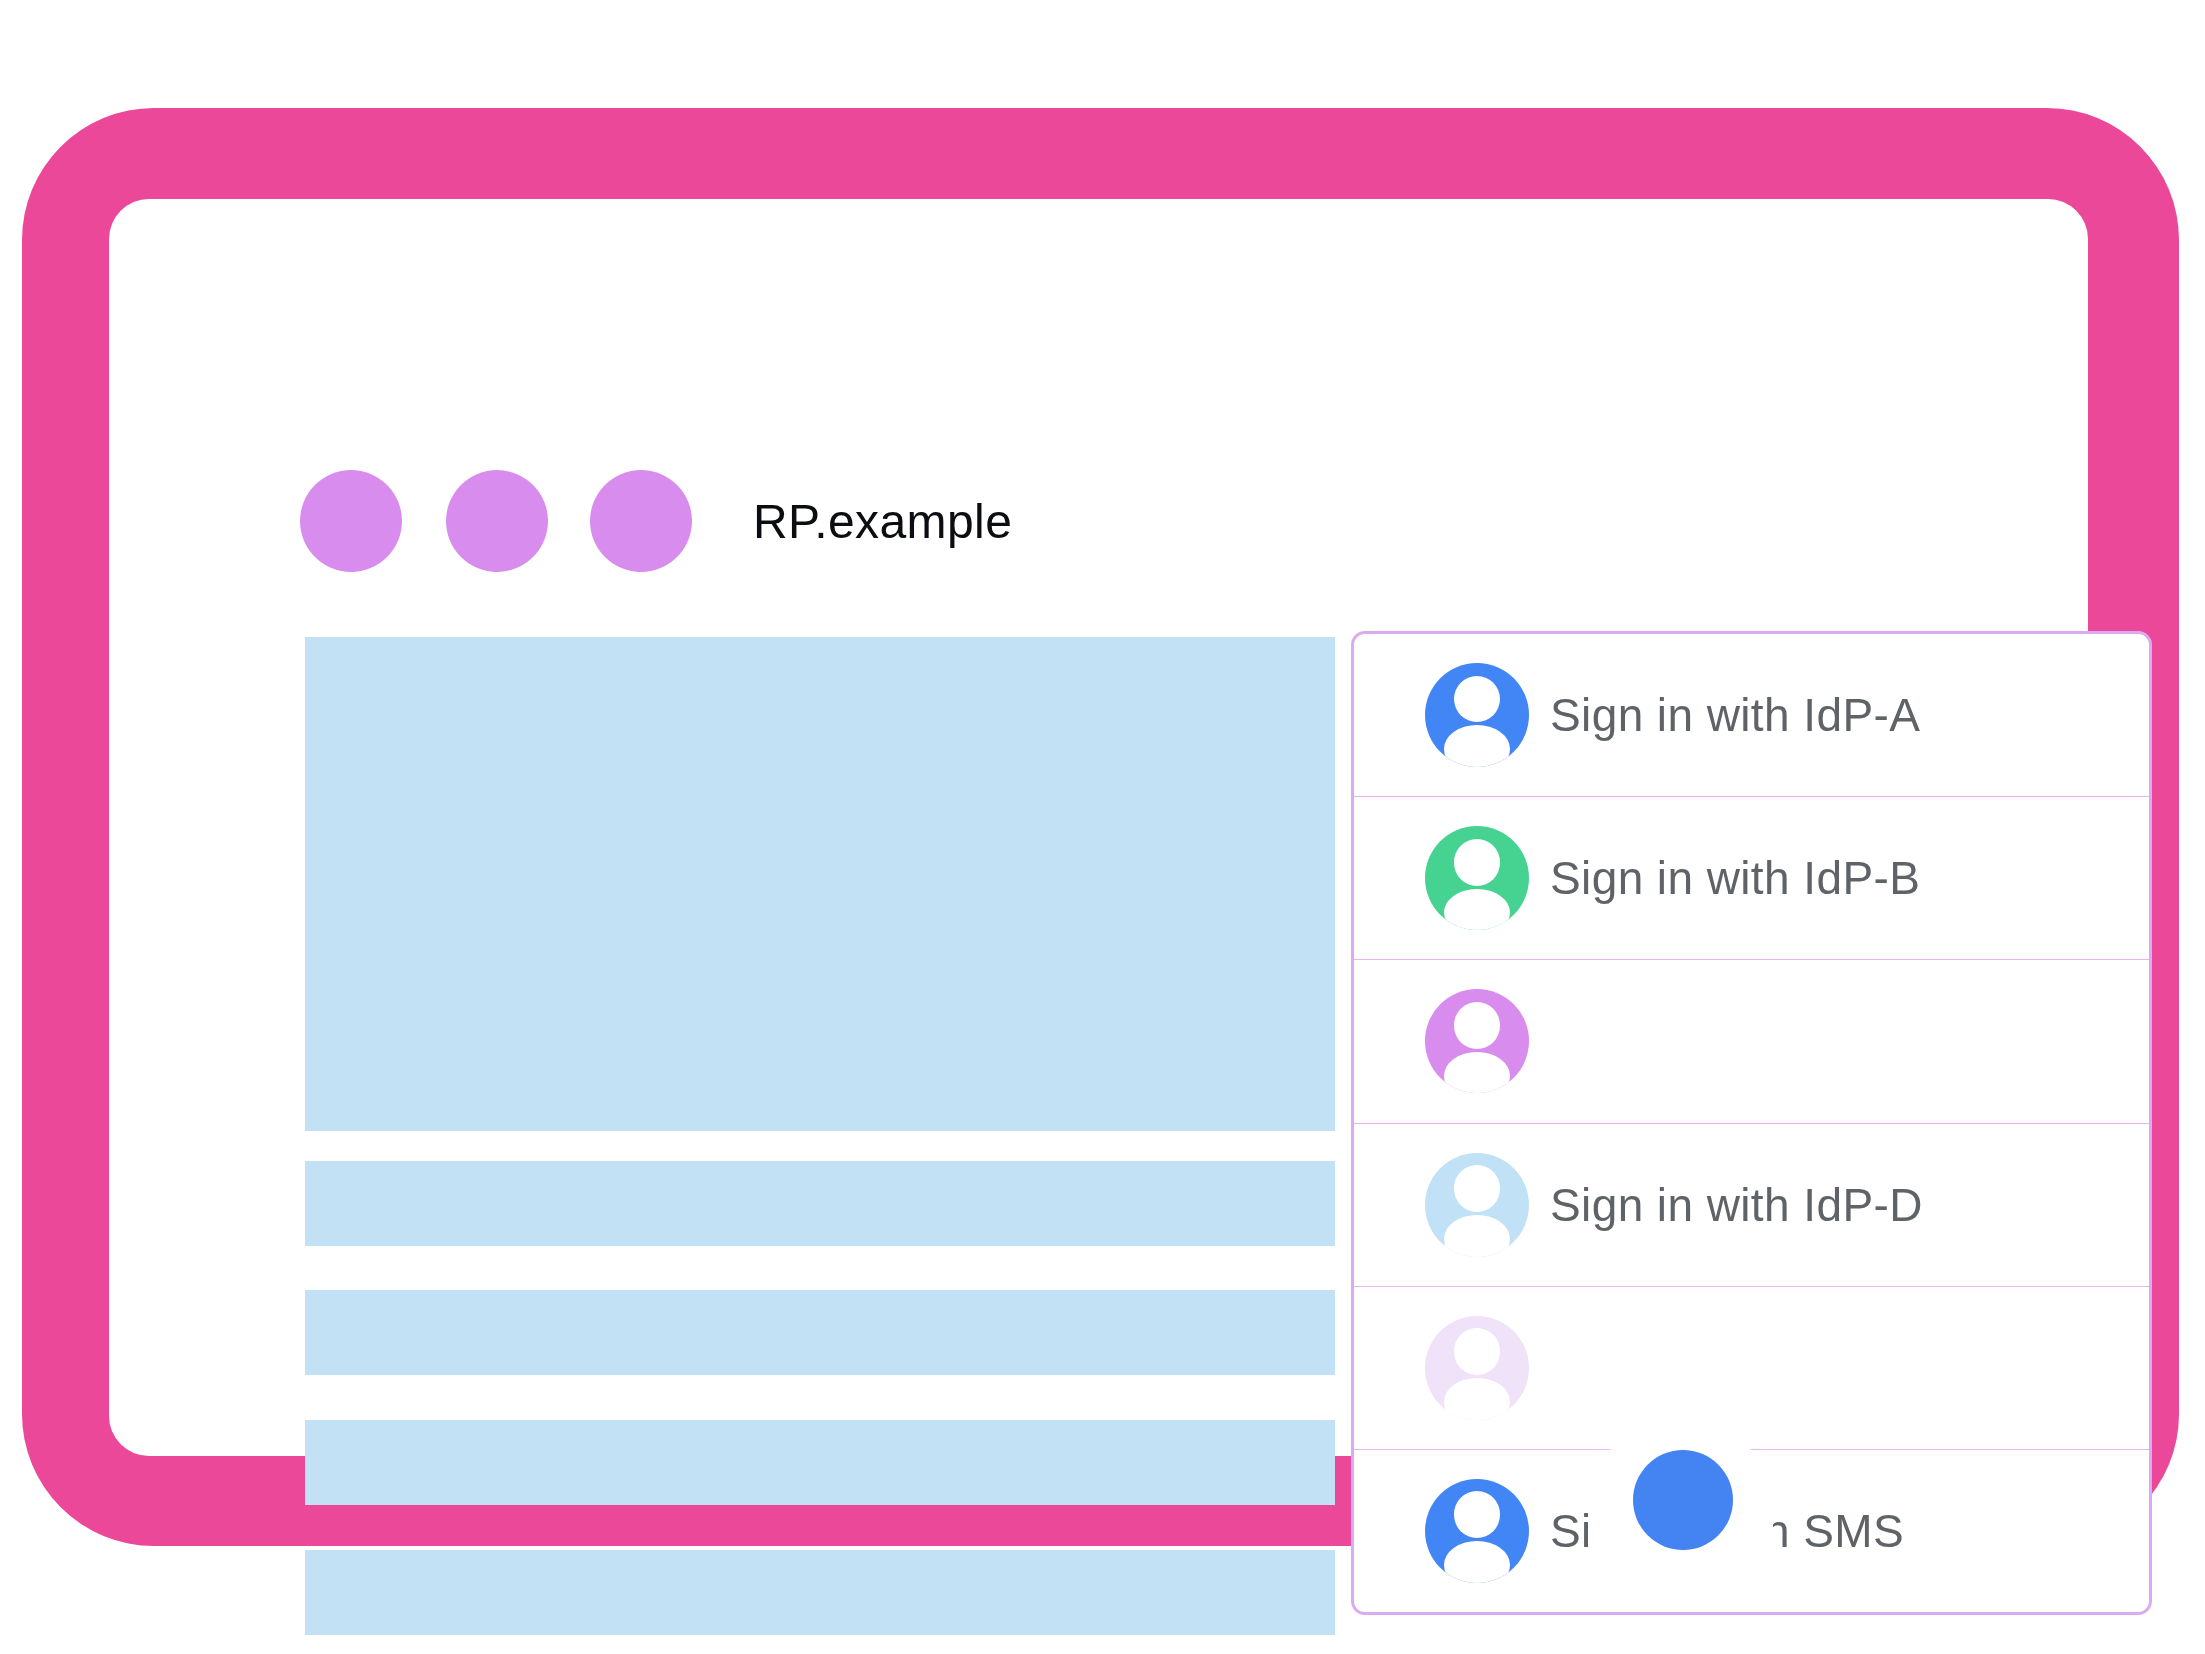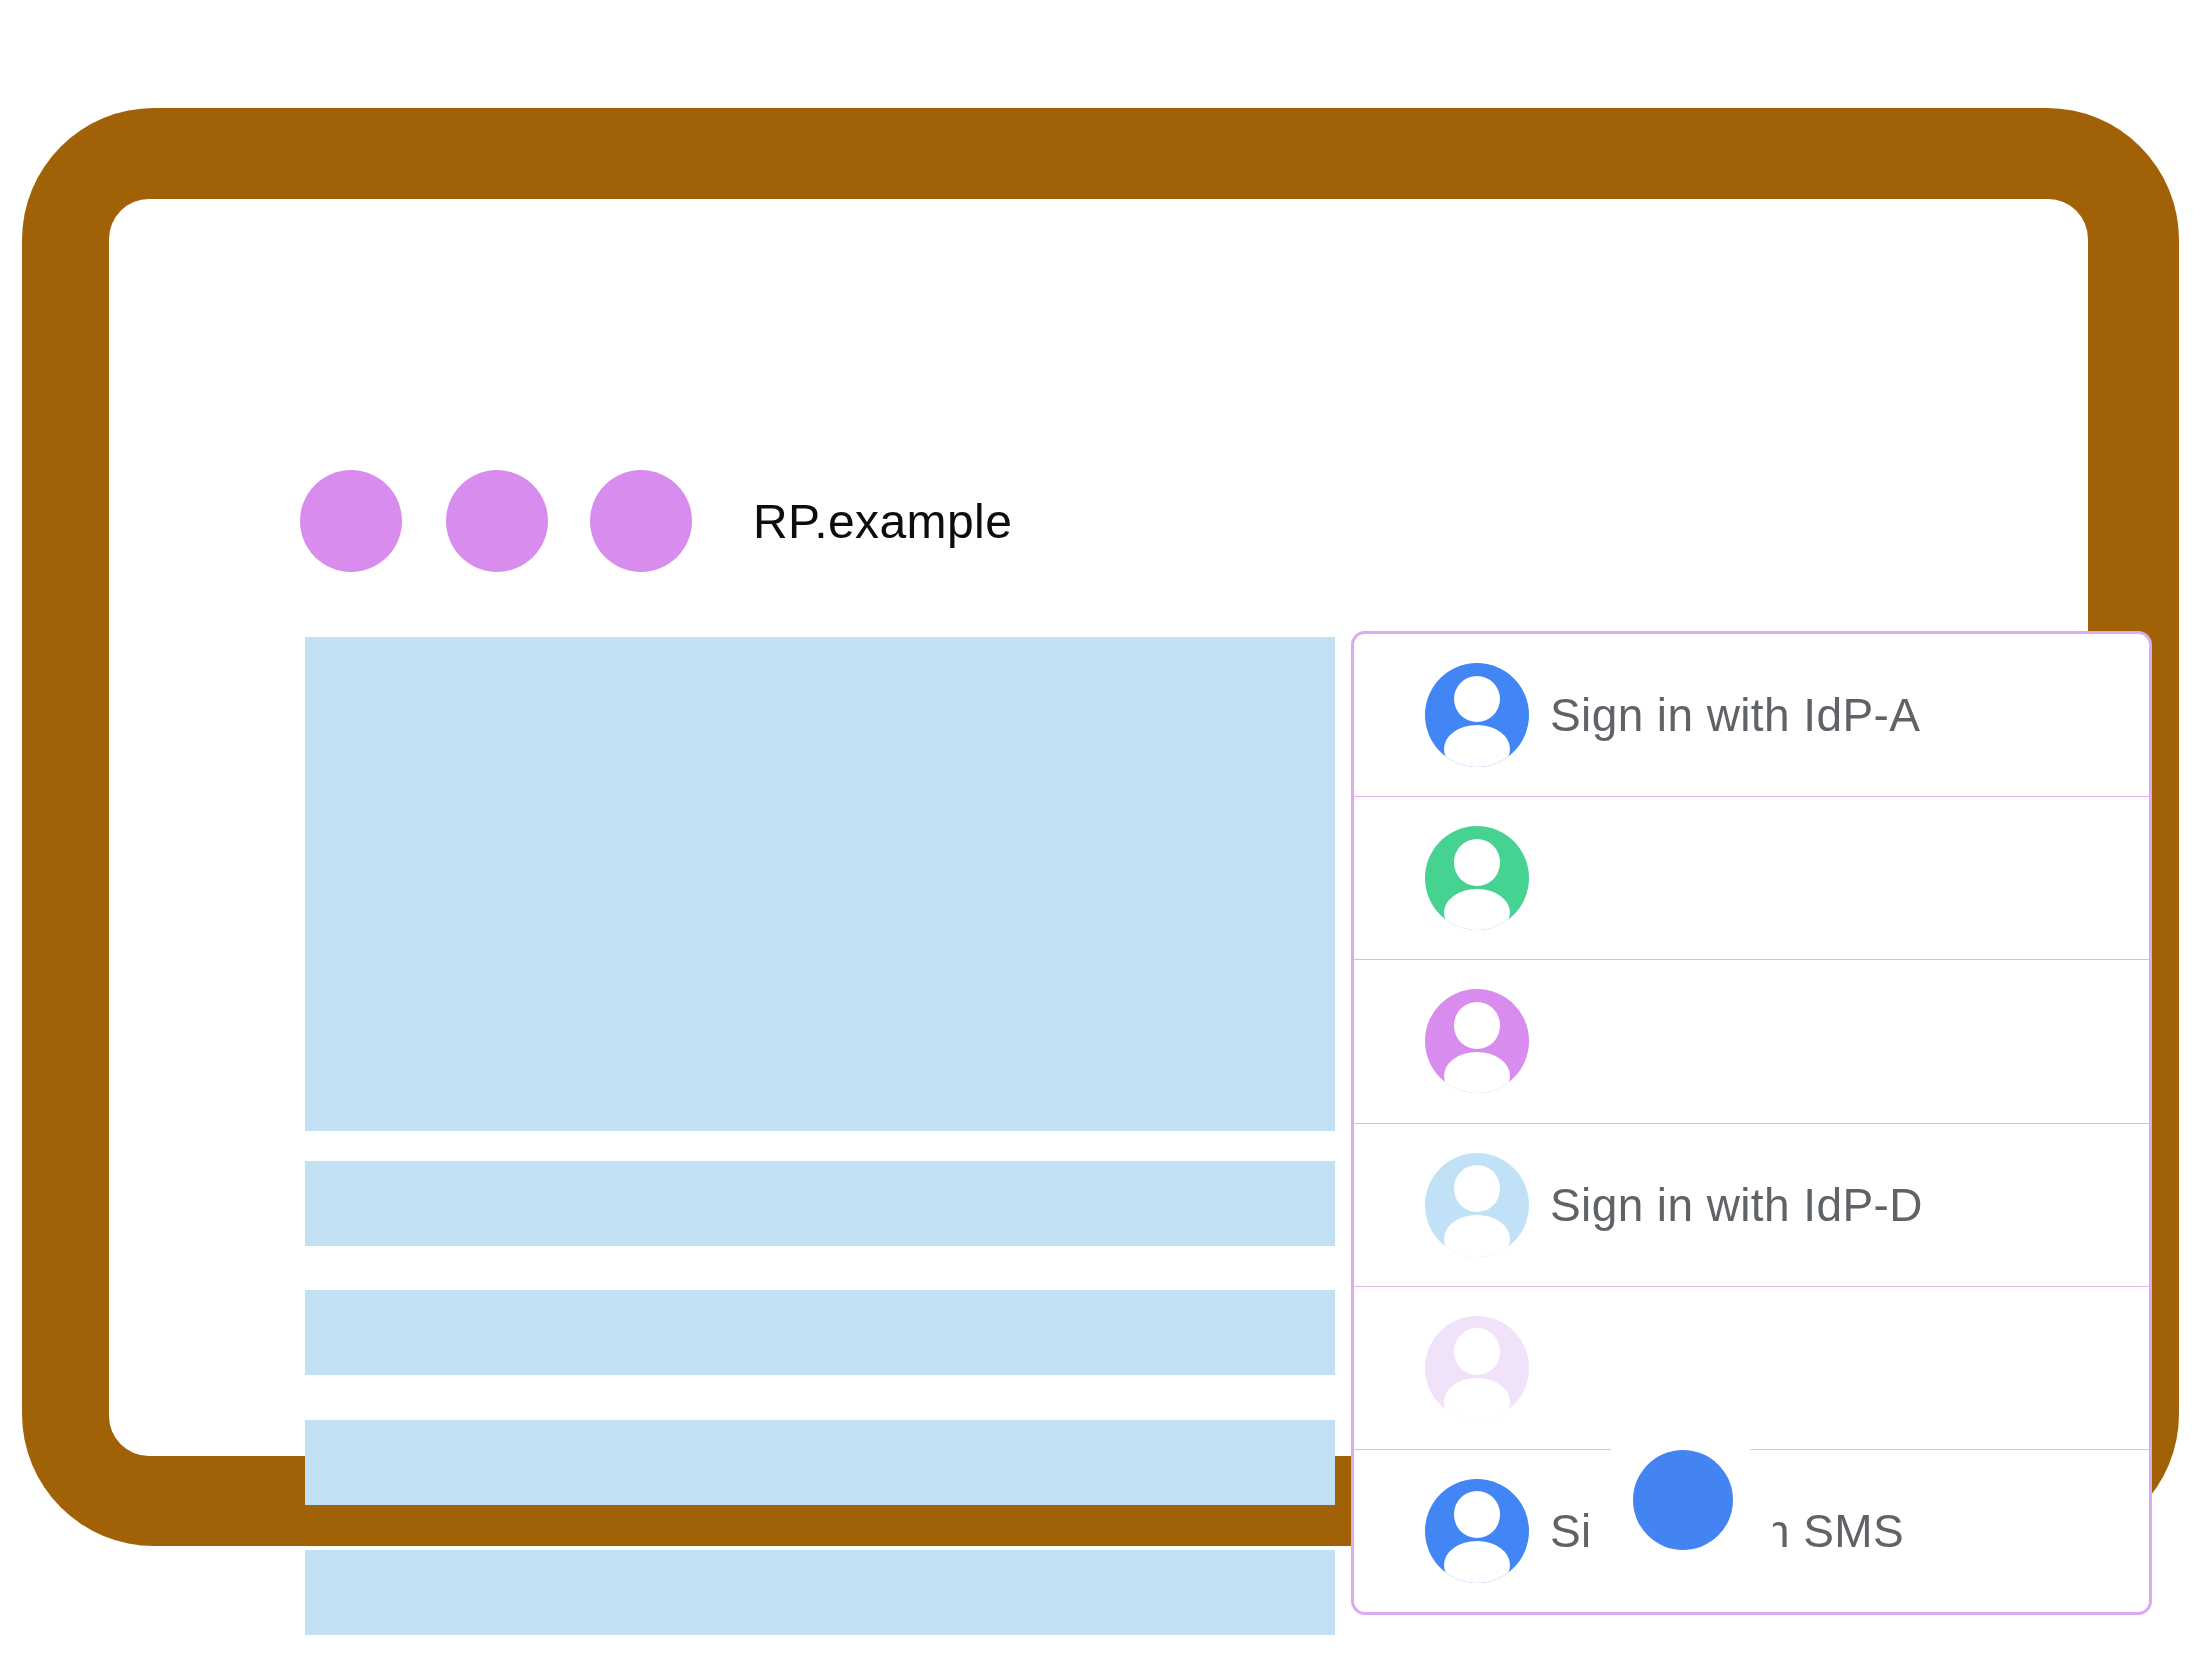--- a/index.html
+++ b/index.html
@@ -124,21 +124,21 @@
     color: var(--label-color, #5f6368);
     letter-spacing: 0.4px;
     white-space: nowrap;
   }
 </style>
 </head>
 <body>
 
 <div class="stage">
 
-  <div class="frame" style="background: #a16207;">
+  <div class="frame" style="background: #ec4899;">
 
     <div class="window">
 
       <div class="dot d1" style="background: rgb(215, 140, 238);"></div>
       <div class="dot d2" style="background: rgb(215, 140, 238);"></div>
       <div class="dot d3" style="background: rgb(215, 140, 238);"></div>
 
       <div class="page-title">RP.example</div>
 
       <div class="hero" style="background: rgb(194, 225, 244);"></div>
@@ -155,20 +155,21 @@
               <span class="av-body"></span>
           </span>
           <span class="signin-label">Sign in with IdP-A</span>
         </div>
 
         <div class="signin-row">
           <span class="avatar" style="background: rgb(70, 210, 145);">
             <span class="av-head"></span>
               <span class="av-body"></span>
           </span>
+          <span class="signin-label">Sign in with IdP-B</span>
         </div>
 
         <div class="signin-row">
           <span class="avatar" style="background: rgb(215, 140, 238);">
             <span class="av-head"></span>
               <span class="av-body"></span>
           </span>
         </div>
 
         <div class="signin-row">

